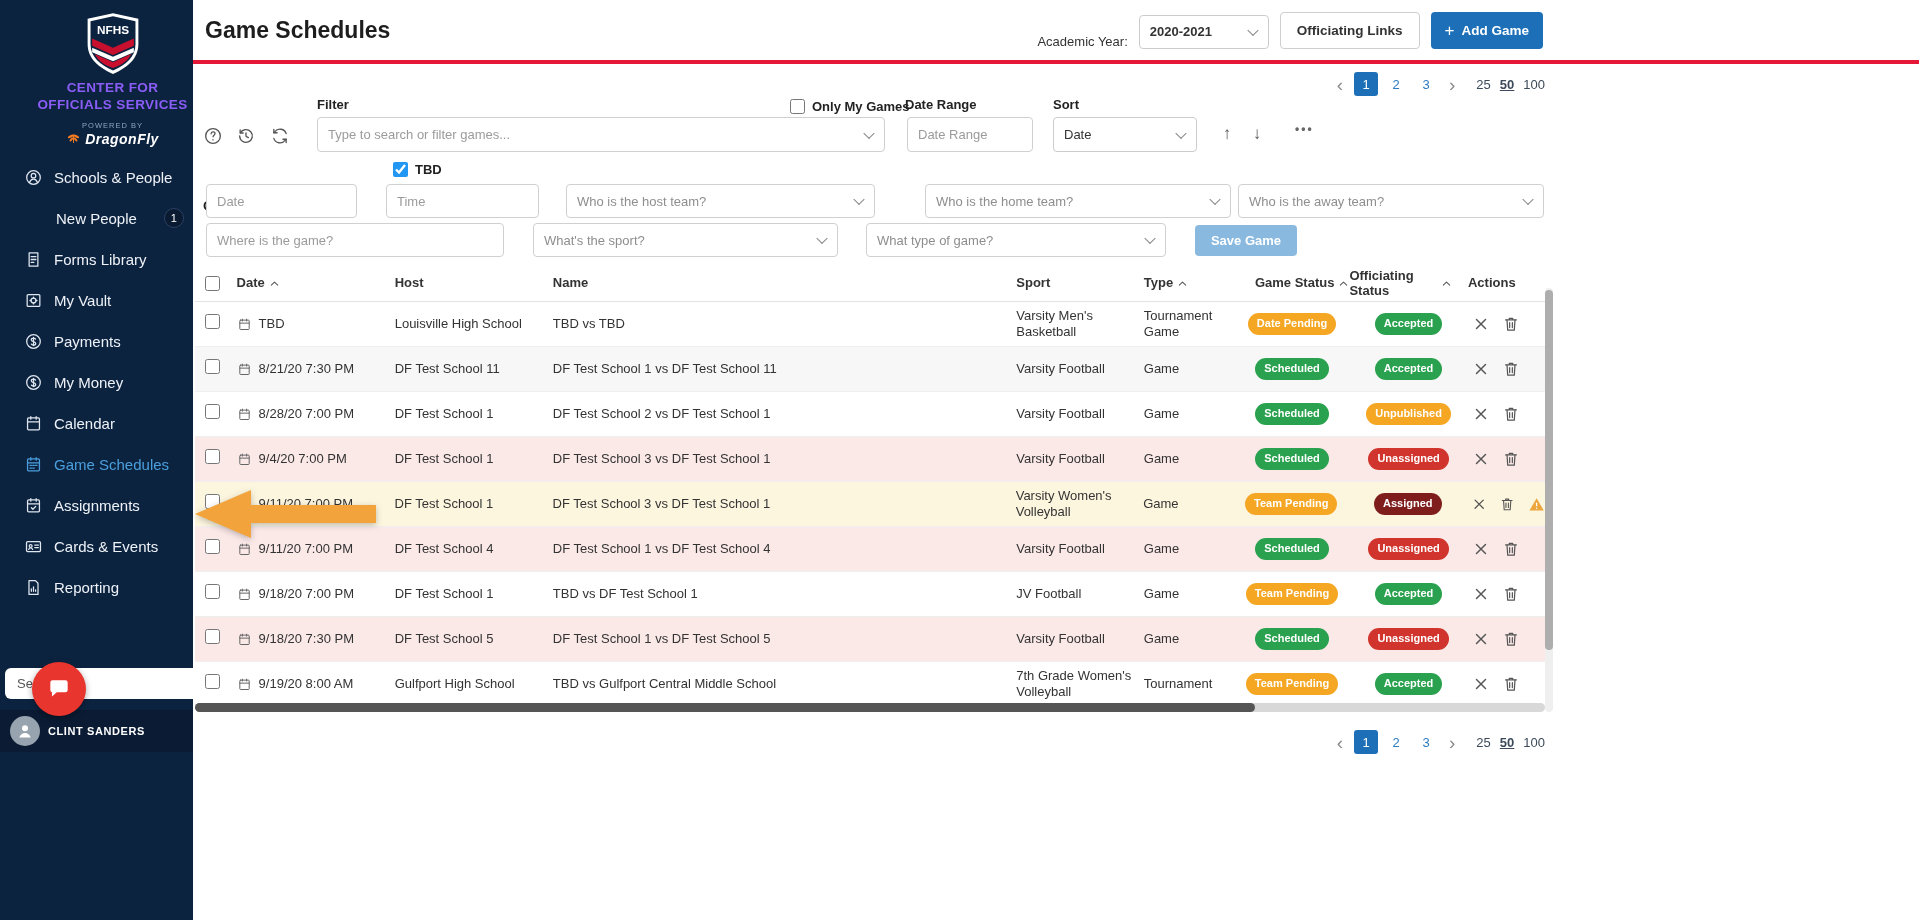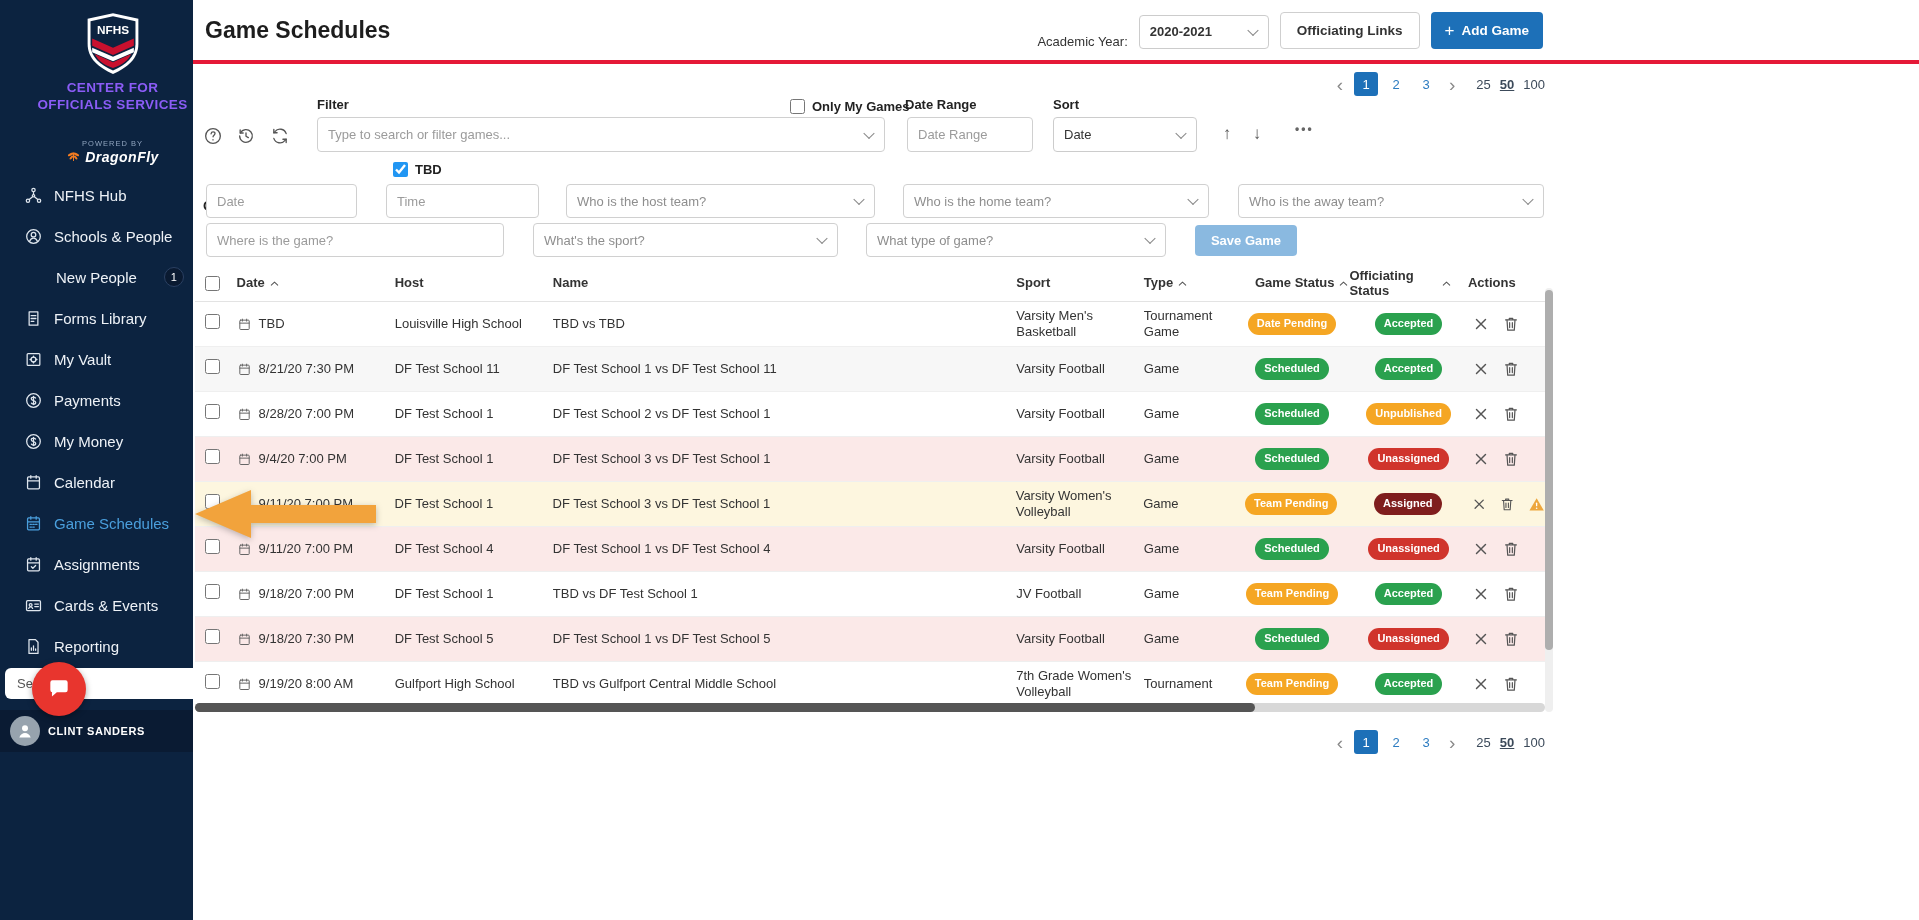--- a/index.html
+++ b/index.html
@@ -6,21 +6,21 @@
   html,body { margin:0; padding:0; width:1919px; height:920px; overflow:hidden;
     font-family:"Liberation Sans", sans-serif; background:#fff; }
   .app { position:relative; width:1919px; height:920px; background:#fff; }
 
   
   .sidebar { position:absolute; left:0; top:0; width:225px; height:920px;
     background:var(--sidebar_navy); color:#fff; overflow:hidden; }
   .logo-block { padding-top:12px; text-align:center; }
   .shield { width:58px; height:64px; display:inline-block; }
   .logo-line { font-weight:bold; font-size:13.5px; letter-spacing:.4px; line-height:1.25; color:#8b5cf6; }
-  .powered { font-size:7.5px; color:#8fa3bd; margin-top:25px; letter-spacing:1px; text-transform:uppercase; }
+  .powered { font-size:7.5px; color:#8fa3bd; margin-top:7px; letter-spacing:1px; text-transform:uppercase; }
   .df-brand { display:flex; justify-content:center; align-items:center; gap:4px; margin-top:1px; }
   .df-brand .icon { width:15px; height:15px; }
   .df-name { font-style:italic; font-weight:bold; font-size:14px; letter-spacing:.5px; color:#fff; }
   #side-nav { margin-top:10px; }
   .nav-item { display:flex; align-items:center; gap:11px; height:41px; padding-left:24px;
     font-size:15px; color:#eef2f7; cursor:pointer; }
   .nav-item.sub { padding-left:56px; }
   .nav-item.active { color:var(--active_blue); }
   .nav-icon { width:19px; height:19px; color:#dfe6ee; flex:none; }
   .nav-item.active .nav-icon { color:var(--active_blue); }
@@ -112,21 +112,21 @@
   .lbl-quickadd { left:10px; top:97px; font-size:13.5px;margin-top:37px; }
   .tbd-wrap { position:absolute; left:200px; top:98px; display:flex; align-items:center; gap:7px;
     font-size:13px; font-weight:bold; color:#222; cursor:pointer; }
   input[type=checkbox] { width:15px; height:15px; margin:0; accent-color:var(--checkbox_blue); cursor:pointer; }
   .qa-date { position:absolute; left:13px; top:120px; width:151px; height:34px; }
   .qa-time { position:absolute; left:193px; top:120px; width:153px; height:34px; }
   .selectbox { position:absolute; background:#fff; border:1px solid #d0d0d0; border-radius:4px;
     display:flex; align-items:center; padding:0 38px 0 10px; font-size:13px; cursor:pointer; height:34px; }
   .selectbox .ph { color:#8e8e8e; white-space:nowrap; overflow:hidden; }
   .qa-host { left:373px; top:120px; width:309px; }
-  .qa-home { left:710px; top:120px; width:306px; }
+  .qa-home { left:732px; top:120px; width:306px; }
   .qa-away { left:1045px; top:120px; width:306px; }
   .qa-where { position:absolute; left:13px; top:159px; width:298px; height:34px; }
   .qa-sport { left:340px; top:159px; width:305px; }
   .qa-type { left:673px; top:159px; width:300px; }
   .qa-save { position:absolute; left:1002px; top:161px; width:102px; height:31px;
     background:var(--save_blue); color:#fff; border:none; border-radius:4px; font-weight:bold;
     font-size:13px; cursor:pointer; font-family:inherit; }
 
   
   .grid { position:absolute; left:2px; top:202px; width:1350px; height:446px; background:#fff; }
@@ -202,32 +202,20 @@
               </g>
             </svg>
           </span>
         <span class="df-name">DragonFly</span>
       </div>
     </div>
     <nav id="side-nav">
         <div class="nav-item">
           <span class="icon nav-icon">
             <svg viewBox="0 0 24 24" fill="none" stroke="currentColor" stroke-width="1.6" stroke-linecap="round" stroke-linejoin="round">
-              <circle cx="12" cy="5" r="2.1"></circle>
-              <circle cx="5" cy="18.7" r="2.1"></circle>
-              <circle cx="19" cy="18.7" r="2.1"></circle>
-              <circle cx="12" cy="12.3" r="1.5"></circle>
-              <path d="M12 7.3v3.4M10.8 13.5l-4.2 3.5M13.2 13.5l4.2 3.5"></path>
-            </svg>
-          </span>
-          <span>NFHS Hub</span>
-        </div>
-        <div class="nav-item">
-          <span class="icon nav-icon">
-            <svg viewBox="0 0 24 24" fill="none" stroke="currentColor" stroke-width="1.6" stroke-linecap="round" stroke-linejoin="round">
               <circle cx="12" cy="12" r="8.6"></circle>
               <circle cx="12" cy="9.7" r="2.9"></circle>
               <path d="M7 18c1.2-2.6 2.9-3.9 5-3.9s3.8 1.3 5 3.9"></path>
             </svg>
           </span>
           <span>Schools &amp; People</span>
         </div>
         <div class="nav-item sub">
           <span>New People</span>
           <span class="nav-badge">1</span>

